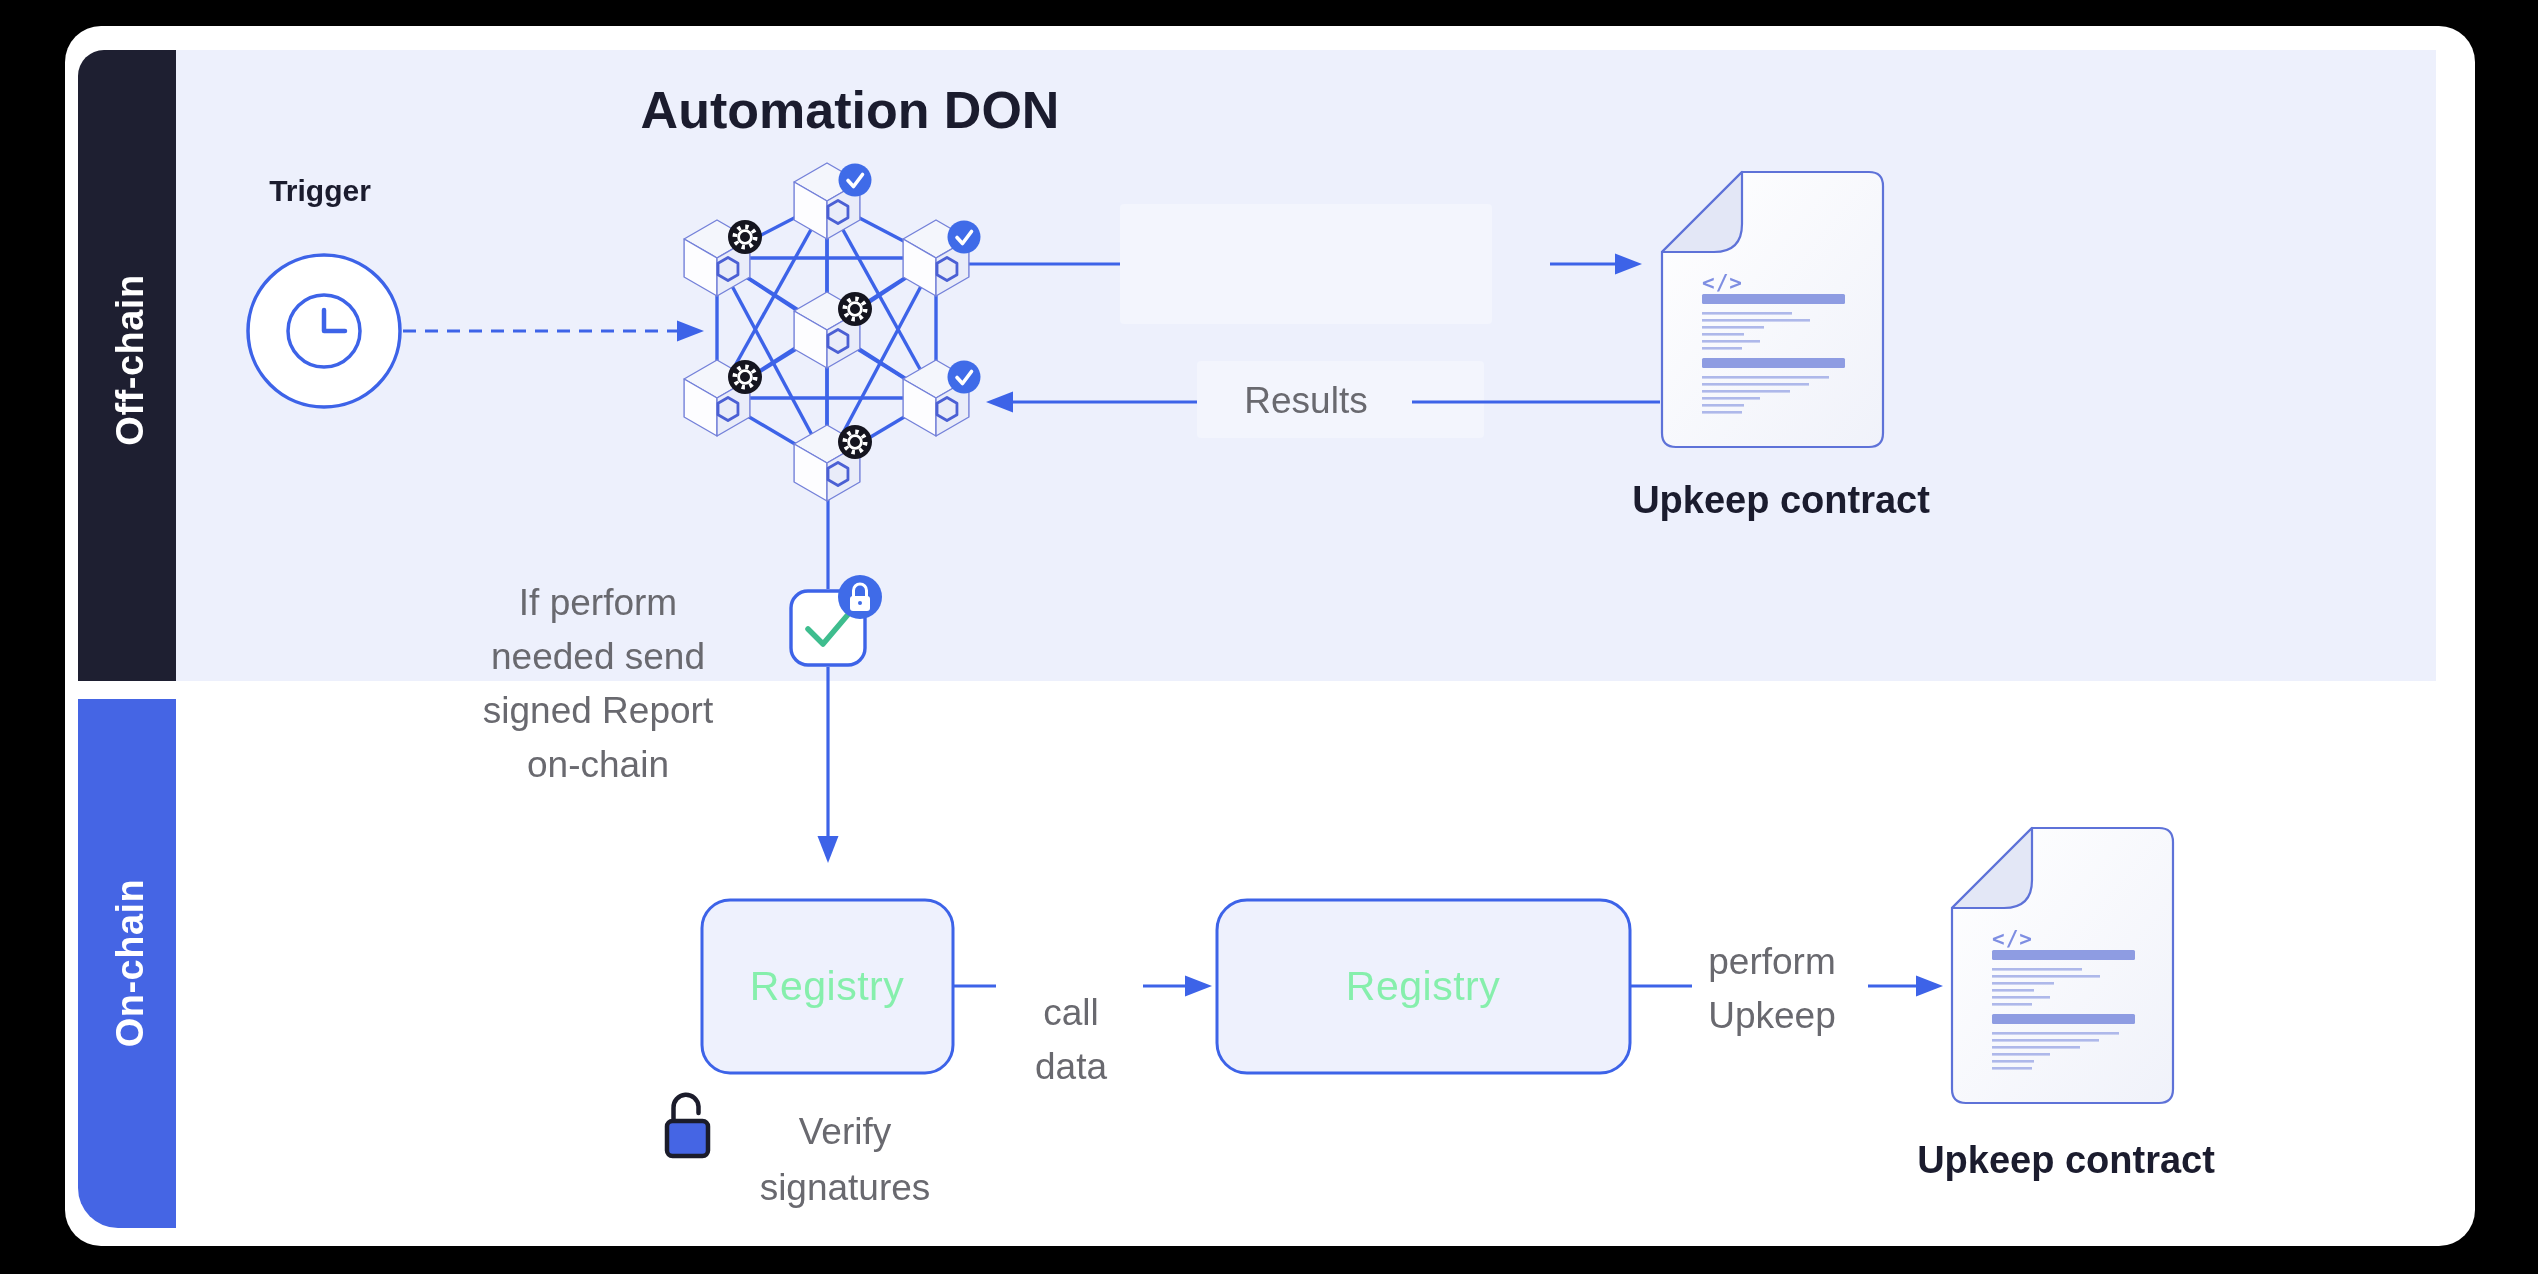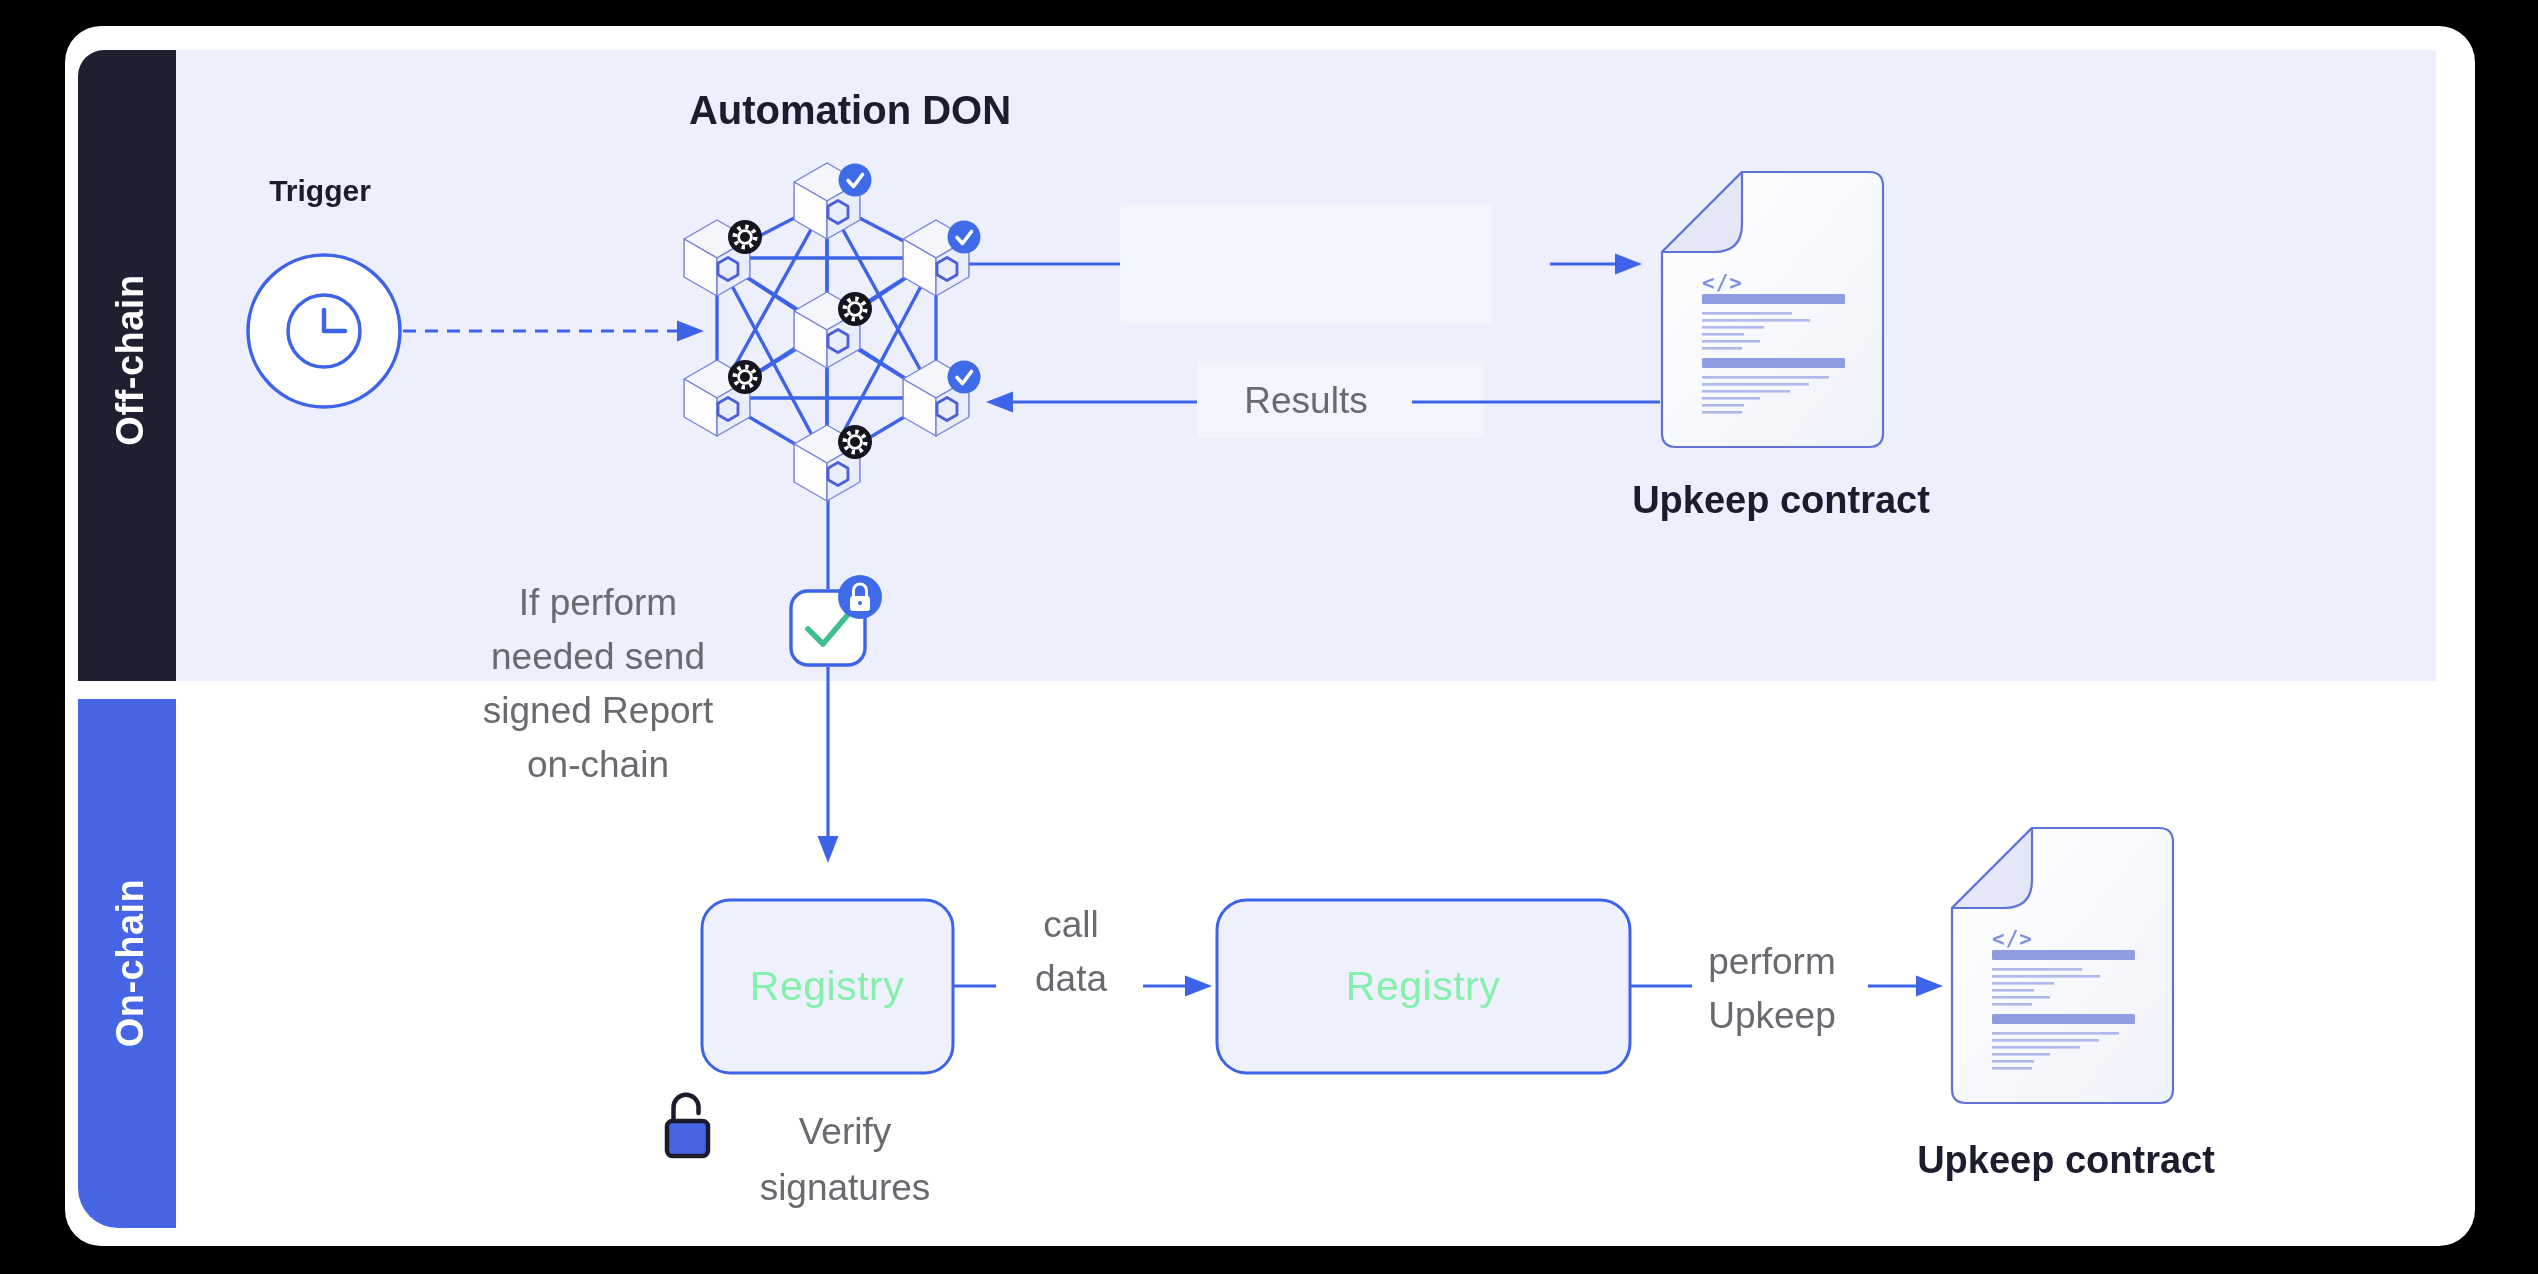--- a/index.html
+++ b/index.html
@@ -217,38 +217,38 @@
       <rect x="1992" y="1060" width="42" height="2.6" fill="#aeb8ea"></rect>
       <rect x="1992" y="1067" width="40" height="2.6" fill="#aeb8ea"></rect>
     </g>
   </svg>
 
 <div class="abs vlabel z3" style="left:130px;top:360px;">Off-chain</div>
 <div class="abs vlabel z3" style="left:130px;top:963px;">On-chain</div>
 
 <div class="abs lbl dark-bold z3" style="left:320px;top:191px;font-size:30px;">Trigger</div>
 
-<div class="abs lbl dark-bold z3" style="left:850px;top:110px;font-size:40px;">Automation DON</div>
+<div class="abs lbl dark-bold z3" style="left:850px;top:110px;font-size:52px;">Automation DON</div>
 
 <div class="abs lbl gray z3" style="left:1298px;top:267px;line-height:56px;">
 </div>
 
 <div class="abs lbl gray z3" style="left:1306px;top:401px;">Results</div>
 
 <div class="abs lbl gray z3" style="left:598px;top:684px;">
   <div>If perform</div>
   <div>needed send</div>
   <div>signed Report</div>
   <div>on-chain</div>
 </div>
 
 <div class="abs lbl box-text z3" style="left:827px;top:986px;">Registry</div>
 <div class="abs lbl box-text z3" style="left:1423px;top:986px;">Registry</div>
 
-<div class="abs lbl gray z3" style="left:1071px;top:952px;">
+<div class="abs lbl gray z3" style="left:1071px;top:1040px;">
   <div>call</div>
   <div>data</div>
 </div>
 
 <div class="abs lbl gray z3" style="left:1772px;top:989px;">
   <div>perform</div>
   <div>Upkeep</div>
 </div>
 
 <div class="abs lbl gray z3" style="left:845px;top:1160px;line-height:56px;">

